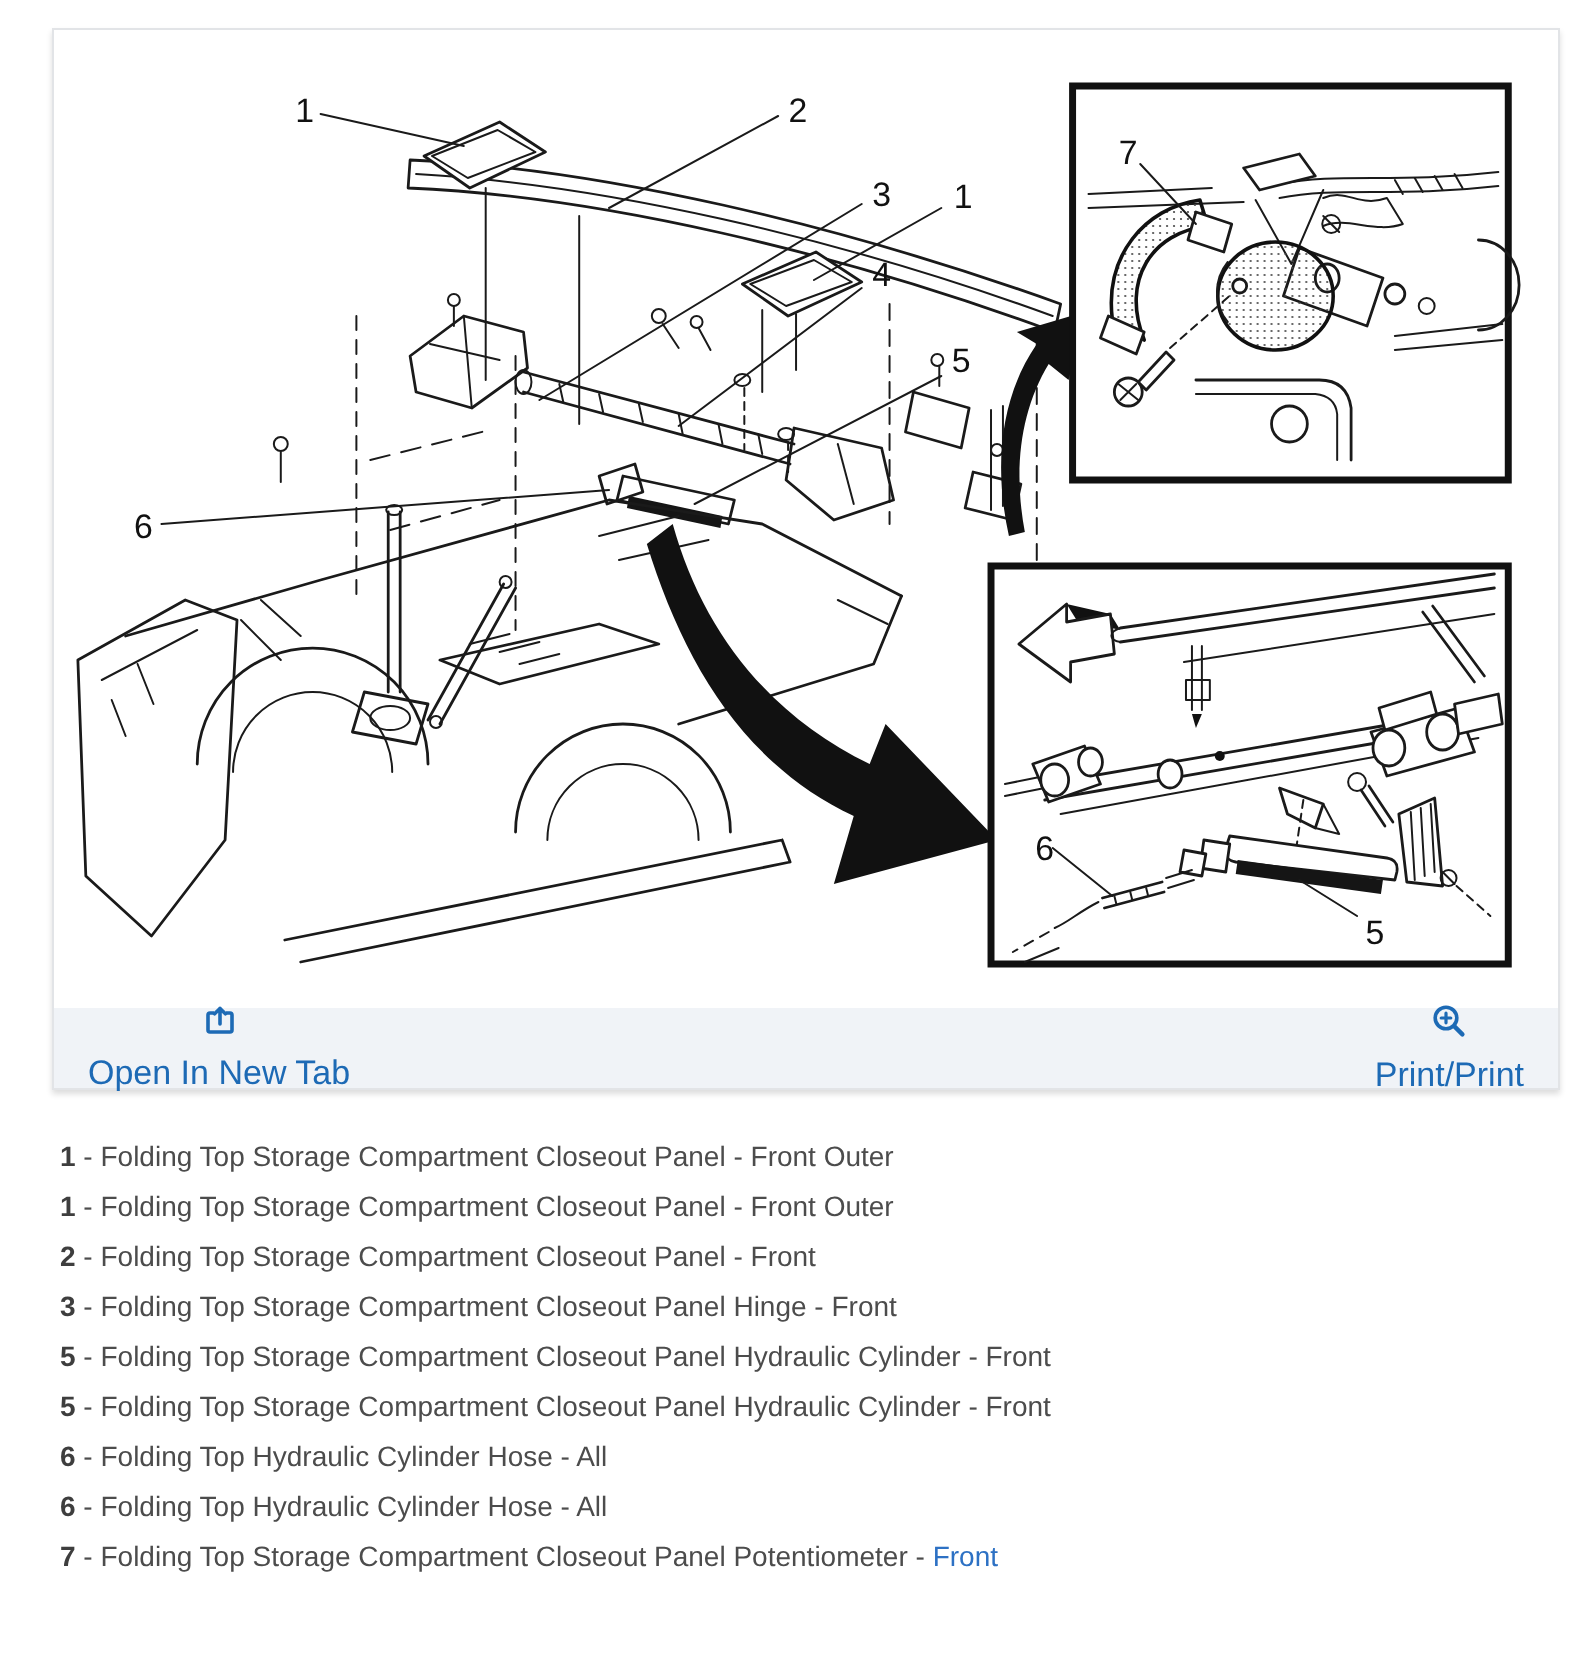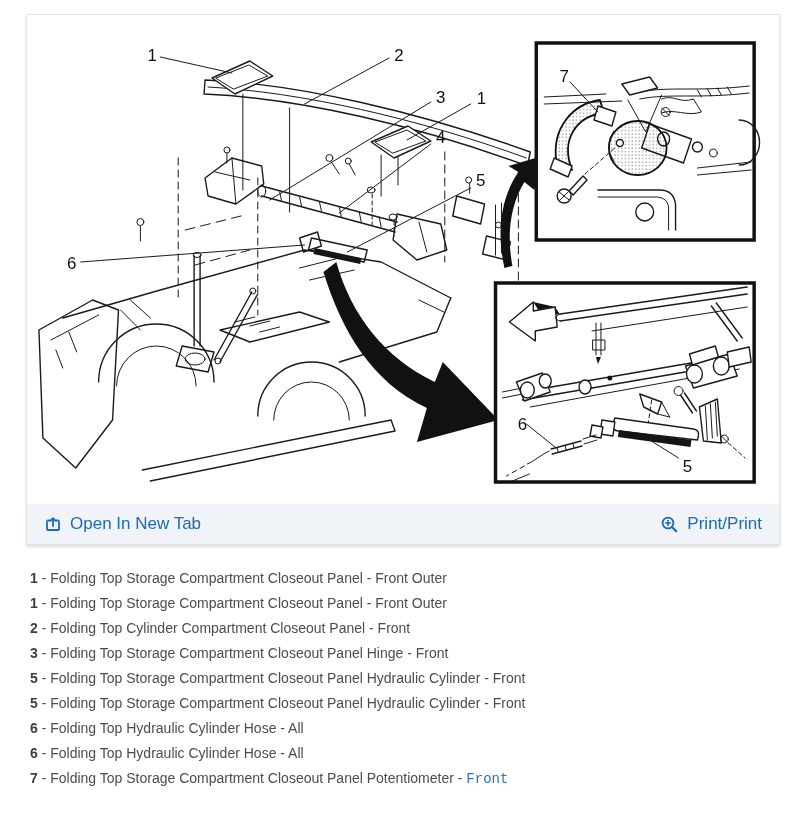--- a/index.html
+++ b/index.html
@@ -15,32 +15,32 @@
   .diagram-area svg{width:100%;height:100%;display:block;}
 
   .viewer-toolbar{
     position:absolute;left:0;right:0;bottom:0;height:40px;
     background:#f0f3f7;
     display:flex;justify-content:space-between;align-items:center;
     padding:0 17px;box-sizing:border-box;
   }
   .tb-link{
     display:flex;align-items:center;gap:8px;
-    color:#1d6ab5;font-size:17px;text-decoration:none;cursor:pointer;
+    color:#1d6ab5;font-size:17px;text-decoration:none;cursor:pointer;flex-direction:column;
   }
   .tb-link svg{display:block;}
 
   .parts-list{
     position:absolute;left:30px;top:566px;margin:0;padding:0;list-style:none;
   }
   .part-row{
     font-size:14px;line-height:25px;height:25px;color:#4c4c4c;white-space:nowrap;
   }
   .part-num{font-weight:bold;color:#3e3e3e;}
-  .part-link{color:#2d71c4;text-decoration:none;cursor:pointer;font-family:Liberation Mono, monospace;}
+  .part-link{color:#2d71c4;text-decoration:none;cursor:pointer;}
 
   .ink{stroke:#1a1a1a;fill:none;stroke-width:1.4;stroke-linecap:round;stroke-linejoin:round;}
   .ink-thin{stroke:#1a1a1a;fill:none;stroke-width:1;stroke-linecap:round;stroke-linejoin:round;}
   .ink-fillw{stroke:#1a1a1a;fill:#fff;stroke-width:1.4;stroke-linejoin:round;}
   .callout{font-family:"Liberation Sans",sans-serif;font-size:17px;fill:#111;}
 </style>
 </head>
 <body>
 
 <div class="viewer">
@@ -272,20 +272,20 @@
         <path d="M8,5.6 V10.4 M5.6,8 H10.4" stroke="#1d6ab5" stroke-width="1.6" stroke-linecap="round"></path>
       </svg>
       <span>Print/Print</span>
     </a>
   </div>
 </div>
 
 <ul class="parts-list">
     <li class="part-row"><b class="part-num">1</b><span class="part-desc"> - Folding Top Storage Compartment Closeout Panel - Front Outer</span></li>
     <li class="part-row"><b class="part-num">1</b><span class="part-desc"> - Folding Top Storage Compartment Closeout Panel - Front Outer</span></li>
-    <li class="part-row"><b class="part-num">2</b><span class="part-desc"> - Folding Top Cylinder Compartment Closeout Panel - Front</span></li>
+    <li class="part-row"><b class="part-num">2</b><span class="part-desc"> - Folding Top Storage Compartment Closeout Panel - Front</span></li>
     <li class="part-row"><b class="part-num">3</b><span class="part-desc"> - Folding Top Storage Compartment Closeout Panel Hinge - Front</span></li>
     <li class="part-row"><b class="part-num">5</b><span class="part-desc"> - Folding Top Storage Compartment Closeout Panel Hydraulic Cylinder - Front</span></li>
     <li class="part-row"><b class="part-num">5</b><span class="part-desc"> - Folding Top Storage Compartment Closeout Panel Hydraulic Cylinder - Front</span></li>
     <li class="part-row"><b class="part-num">6</b><span class="part-desc"> - Folding Top Hydraulic Cylinder Hose - All</span></li>
     <li class="part-row"><b class="part-num">6</b><span class="part-desc"> - Folding Top Hydraulic Cylinder Hose - All</span></li>
     <li class="part-row"><b class="part-num">7</b><span class="part-desc"> - Folding Top Storage Compartment Closeout Panel Potentiometer - </span><a class="part-link">Front</a></li>
   </ul>
 
 </body></html>

